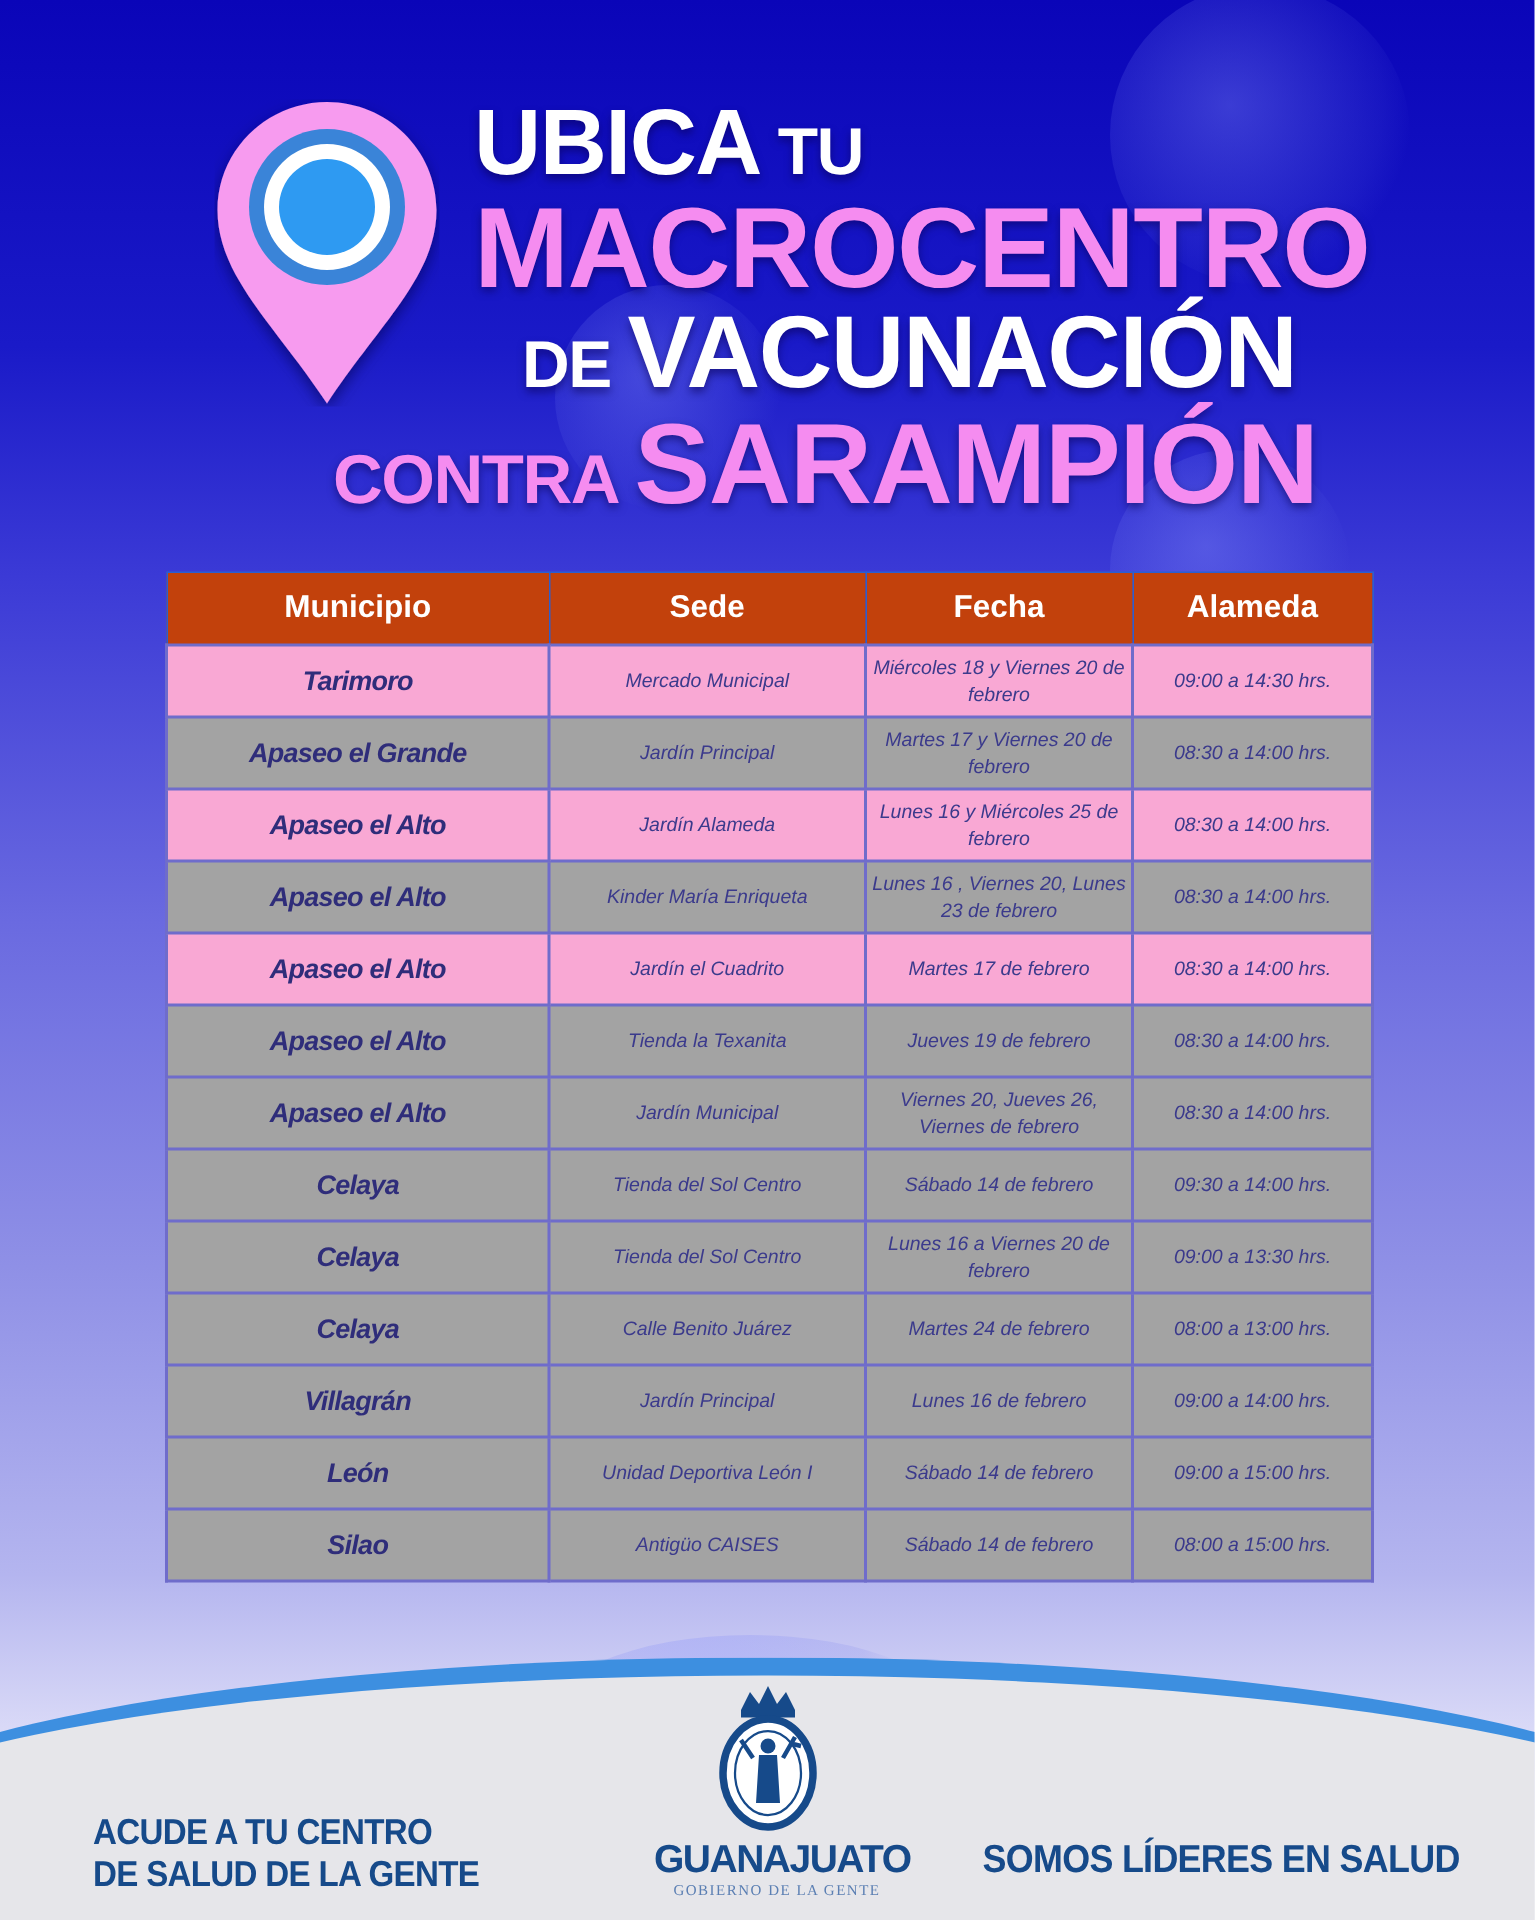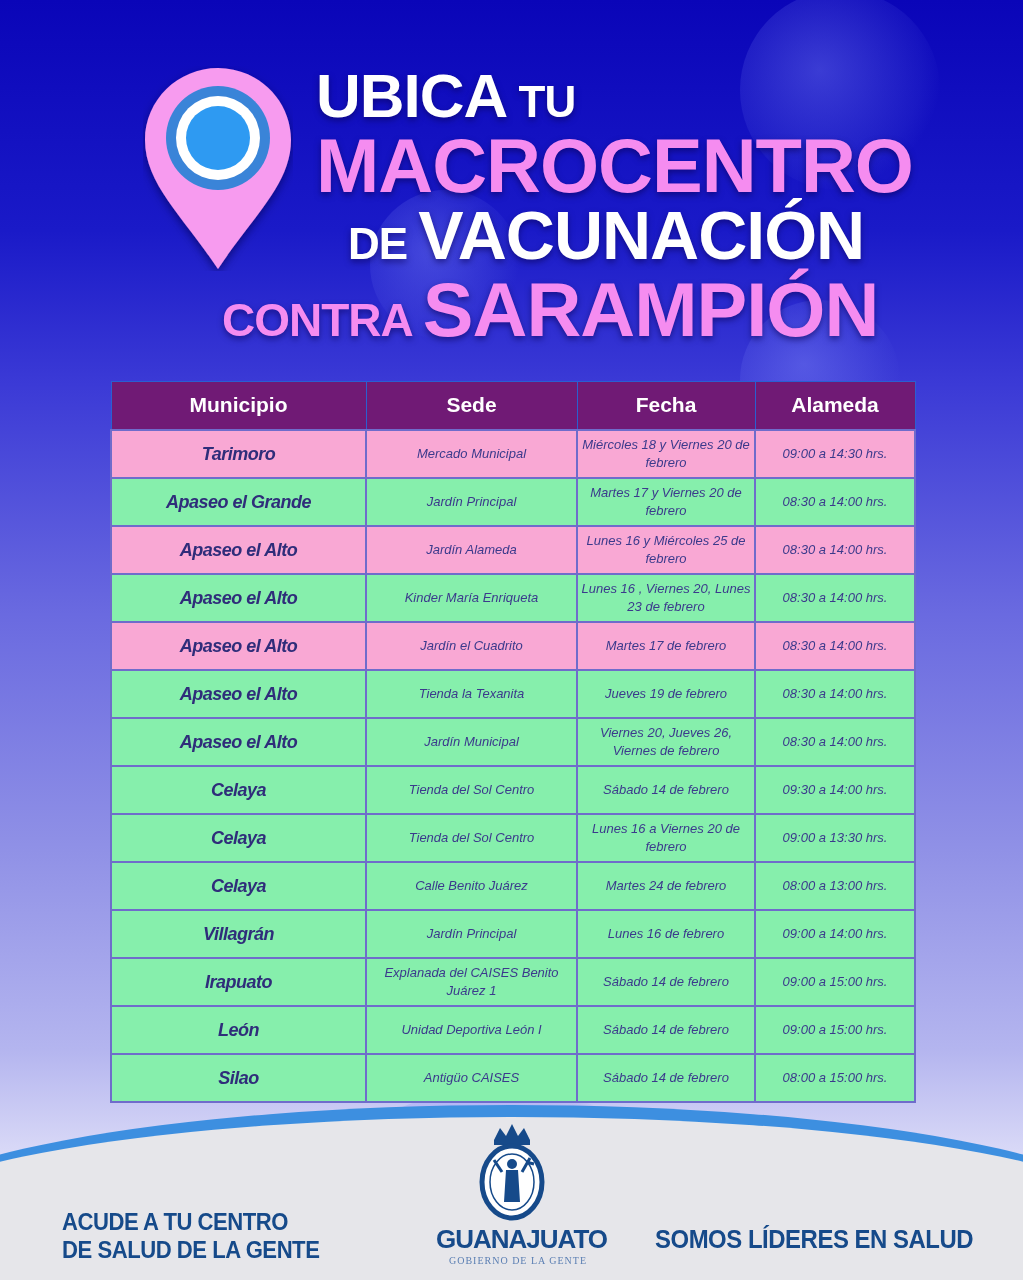--- a/index.html
+++ b/index.html
@@ -20,30 +20,30 @@
   .t1 .sm { font-size: 44px; }
   .t2 { left: 316px; top: 122px; font-size: 76px; color: #f58cf0; }
   .t3 { left: 348px; top: 196px; font-size: 68px; color: #ffffff; }
   .t3 .sm { font-size: 44px; }
   .t4 { left: 222px; top: 266px; font-size: 76px; color: #f58cf0; }
   .t4 .sm { font-size: 46px; }
 
   .table-wrap { position: absolute; left: 110px; top: 381px; width: 804px; }
   table { width: 804px; border-collapse: collapse; table-layout: fixed; }
   th {
-    background: #701a75; color: #ffffff; font-size: 21px; font-weight: bold;
+    background: #c2410c; color: #ffffff; font-size: 21px; font-weight: bold;
     height: 48px; border: 1px solid #2a5fd0; text-align: center;
   }
   td {
     border: 2px solid #6f6ccb; height: 48px; text-align: center; vertical-align: middle;
     color: #3b3a8c; font-style: italic; font-size: 13px; line-height: 18px;
     font-family: "Liberation Sans", sans-serif;
   }
   tr.odd td { background: #f9a8d4; }
-  tr.even td { background: #86efac; }
+  tr.even td { background: #a3a3a3; }
   td.muni { font-size: 18px; font-weight: bold; color: #2f2d7a; letter-spacing: -0.5px; }
   col.c1 { width: 255px; } col.c2 { width: 211px; } col.c3 { width: 178px; } col.c4 { width: 160px; }
 
   .footer-arc {
     position: absolute; left: -120px; top: 1105px; width: 1263px; height: 300px;
     border-radius: 50% 50% 0 0 / 40% 40% 0 0;
     border-top: 12px solid #3d8fe0;
     background: #e6e6ea;
   }
   .footer-left {
@@ -163,26 +163,20 @@
         <td>Martes 24 de febrero</td>
         <td>08:00 a 13:00 hrs.</td>
       </tr>
       <tr class="even">
         <td class="muni">Villagrán</td>
         <td>Jardín Principal</td>
         <td>Lunes 16 de febrero</td>
         <td>09:00 a 14:00 hrs.</td>
       </tr>
       <tr class="even">
-        <td class="muni">Irapuato</td>
-        <td>Explanada del CAISES Benito Juárez 1</td>
-        <td>Sábado 14 de febrero</td>
-        <td>09:00 a 15:00 hrs.</td>
-      </tr>
-      <tr class="even">
         <td class="muni">León</td>
         <td>Unidad Deportiva León I</td>
         <td>Sábado 14 de febrero</td>
         <td>09:00 a 15:00 hrs.</td>
       </tr>
       <tr class="even">
         <td class="muni">Silao</td>
         <td>Antigüo CAISES</td>
         <td>Sábado 14 de febrero</td>
         <td>08:00 a 15:00 hrs.</td>

